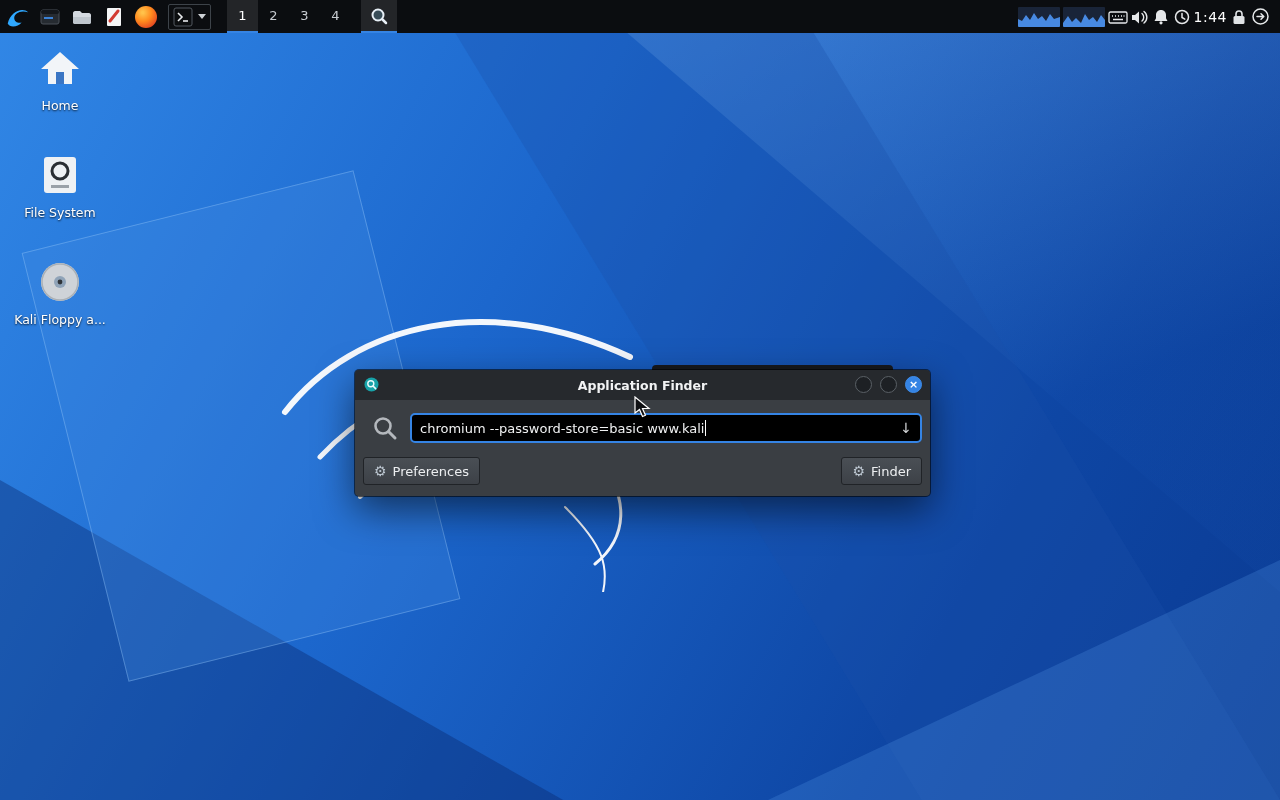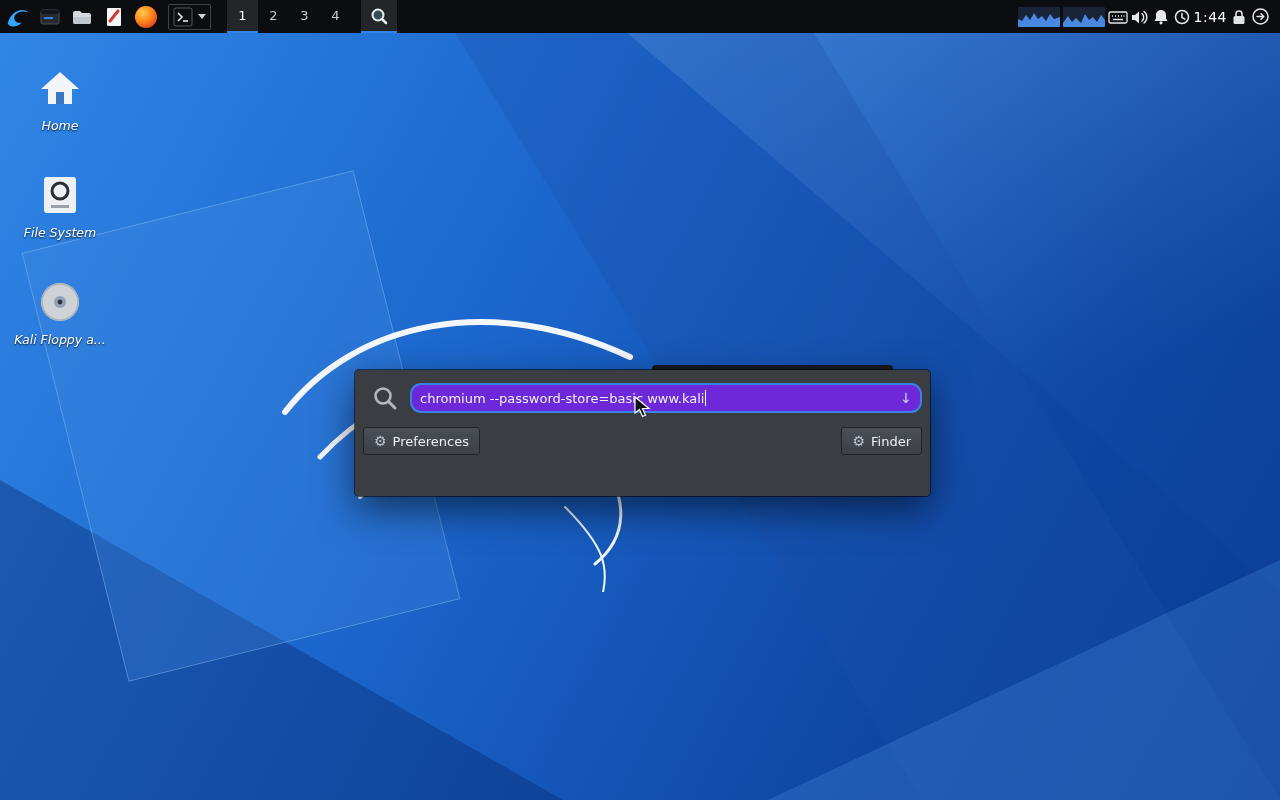--- a/index.html
+++ b/index.html
@@ -35,21 +35,21 @@
     color:#c7cbd0;font-size:13px;border-bottom:2px solid transparent;box-sizing:border-box;}
   .ws-cell.active{background:rgba(255,255,255,.10);border-bottom-color:#3584e4;color:#fff;}
   .task-btn{width:36px;height:33px;display:flex;align-items:center;justify-content:center;
     margin-left:10px;background:rgba(255,255,255,.10);
     border-bottom:2px solid #3584e4;box-sizing:border-box;}
   .tray{margin-left:auto;display:flex;align-items:center;gap:3px;padding-right:10px;}
   .graph{border-radius:1px;overflow:hidden;}
   .clock{font-size:14px;color:#fff;letter-spacing:.5px;}
 
   
-  .icons-col{position:absolute;left:12px;top:64px;width:96px;z-index:5;font-style:italic;}
+  .icons-col{position:absolute;left:12px;top:44px;width:96px;z-index:5;}
   .dicon{height:96px;margin-bottom:11px;display:flex;flex-direction:column;align-items:center;cursor:default;}
   .dicon .art{width:48px;height:48px;display:flex;align-items:center;justify-content:center;}
   .dicon .lbl{margin-top:6px;font-size:12.5px;color:#fff;
     text-shadow:0 1px 2px rgba(0,0,0,.85);text-align:center;white-space:nowrap;}
 
   
   .ghost{position:absolute;left:652px;top:365px;width:241px;height:12px;
     background:#17191d;border-radius:4px 4px 0 0;z-index:10;}
 
   
@@ -61,22 +61,22 @@
   .title{position:absolute;left:0;right:0;text-align:center;font-size:12.5px;
     font-weight:bold;color:#f2f3f4;}
   .tb-icon{position:absolute;left:9px;top:7px;}
   .tb-btns{position:absolute;right:8px;top:6px;display:flex;gap:8px;}
   .wbtn{width:17px;height:17px;border-radius:50%;background:#1d2024;
     border:1px solid #5a6066;box-sizing:border-box;}
   .wbtn.close{background:#3584e4;border-color:#3d8ceb;color:#fff;display:flex;
     align-items:center;justify-content:center;font-size:11px;font-weight:bold;line-height:1;}
   .dbody{padding:0 8px;}
   .search-row{display:flex;align-items:center;margin-top:13px;gap:11px;padding-left:9px;}
-  .fake-input{flex:1;height:30px;background:#6d28d9;border:2px solid #3584e4;
-    border-radius:11px;display:flex;align-items:center;padding:0 8px;
+  .fake-input{flex:1;height:30px;background:#000000;border:2px solid #3584e4;
+    border-radius:5px;display:flex;align-items:center;padding:0 8px;
     color:#f0f1f2;font-size:13px;box-sizing:border-box;}
   .fake-input .val{white-space:pre;}
   .caret{width:1px;height:16px;background:#fff;margin-left:1px;}
   .dd-arrow{margin-left:auto;color:#d6d8da;font-size:14px;}
   .btn-row{display:flex;margin-top:14px;}
   .btn{height:28px;display:flex;align-items:center;gap:6px;padding:0 10px;
     background:linear-gradient(#4a4f55,#3d4147);border:1px solid #202327;
     border-radius:3px;color:#eceef0;font-size:13px;box-sizing:border-box;}
   .btn .gear{font-size:14px;color:#bcc6d0;line-height:1;}
   .launch{margin-left:auto;}
@@ -231,20 +231,37 @@
           <circle cx="22" cy="22" r="2.4" fill="#2f3338"></circle>
         </svg>
       </span>
       <span class="lbl">Kali Floppy a...</span>
     </div>
   </div>
 
   <div class="ghost"></div>
 
   <div class="dialog">
+    <div class="titlebar">
+      <span class="tb-icon">
+        <svg width="15" height="15" viewBox="0 0 15 15">
+          <circle cx="7.5" cy="7.5" r="7" fill="#17a2a8"></circle>
+          <circle cx="6.8" cy="6.8" r="3" fill="none" stroke="#eafcfc" stroke-width="1.4"></circle>
+          <line x1="9" y1="9" x2="11.6" y2="11.6" stroke="#eafcfc" stroke-width="1.6" stroke-linecap="round"></line>
+        </svg>
+      </span>
+      <span class="title">Application Finder</span>
+      <span class="tb-btns">
+        <span class="wbtn"></span>
+        <span class="wbtn"></span>
+        <span class="wbtn close">
+            <span>×</span>
+          </span>
+      </span>
+    </div>
     <div class="dbody">
       <div class="search-row">
         <svg width="27" height="27" viewBox="0 0 27 27">
           <circle cx="11" cy="11" r="7.5" fill="none" stroke="#b4b8bd" stroke-width="2.6"></circle>
           <line x1="16.5" y1="16.5" x2="23" y2="23" stroke="#b4b8bd" stroke-width="3" stroke-linecap="round"></line>
         </svg>
         <div class="fake-input">
           <span class="val">chromium --password-store=basic www.kali</span>
           <span class="caret"></span>
           <span class="dd-arrow">↓</span>

